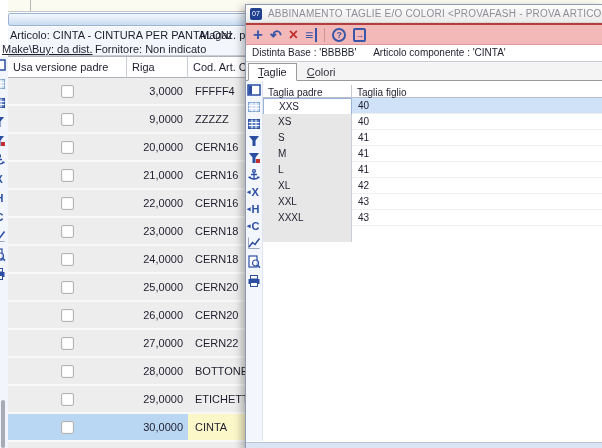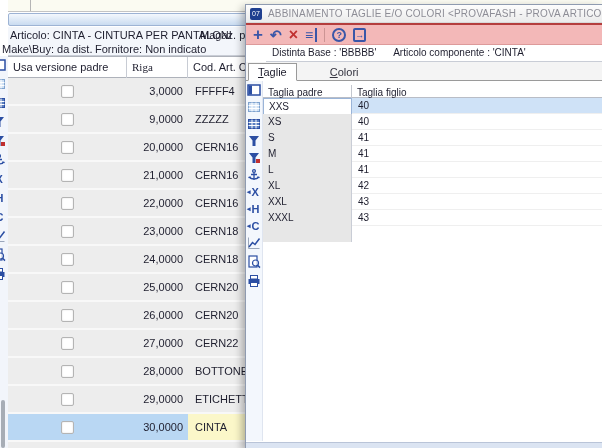--- a/index.html
+++ b/index.html
@@ -42,42 +42,42 @@
   #dlg-toolbar { height:22px; background:#f3b8b8; border-top:2px solid #b43d3d; border-bottom:1px solid #dd9a9a; display:flex; align-items:center; }
   .tb-ic { margin-left:7px; font-weight:bold; color:#3a56a8; cursor:default; }
   .tb-plus { font-size:17px; line-height:17px; }
   .tb-undo { font-size:14px; line-height:14px; }
   .tb-del  { color:#c03030; font-size:16px; line-height:16px; }
   .tb-opt  { font-size:14px; line-height:14px; border-right:2px solid #3a56a8; padding-right:2px; }
   .tb-sep  { margin-left:7px; width:1px; height:14px; background:#cc9494; }
   .tb-help { width:14px; height:14px; border:2px solid #3a56a8; border-radius:50%; font-size:9px; line-height:10px; text-align:center; font-weight:bold; }
   .tb-exit { width:13px; height:14px; border:2px solid #3a56a8; border-radius:2px; font-size:9px; line-height:10px; text-align:center; font-weight:bold; }
 
-  #dlg-inforow { height:17px; background:#fff; border-bottom:1px solid #c9cdd6; font-size:10px; color:#1e1e2e; line-height:16px; padding-left:6px; white-space:nowrap;margin-left:20px; }
+  #dlg-inforow { height:17px; background:#fff; border-bottom:1px solid #c9cdd6; font-size:10px; color:#1e1e2e; line-height:16px; padding-left:6px; white-space:nowrap; }
   #dlg-inforow span + span { margin-left:14px; }
 
-  #dlg-tabbar { height:19px; background:#f4f4f4; border-bottom:1px solid #9a9a9a; display:flex; align-items:flex-end; padding-left:2px;gap:23px; }
+  #dlg-tabbar { height:19px; background:#f4f4f4; border-bottom:1px solid #9a9a9a; display:flex; align-items:flex-end; padding-left:2px; }
   .tab { font-size:11px; color:#1e1e2e; padding:0 9px; height:18px; line-height:16px; margin-bottom:-1px; }
   .tab.active { background:#fff; border:1px solid #9a9a9a; border-bottom:1px solid #fff; }
   .tab.inactive { border:1px solid transparent; border-bottom:none; color:#33333f;text-align:right; }
   .tab-label { display:inline-block; }
   .tab-label::first-letter { text-decoration:underline; }
 
   #dlg-content { position:relative; height:368px; background:#fff; }
   #dlg-strip { position:absolute; left:0; top:0; width:17px; height:360px; background:#f3f7fd; border-right:1px solid #dfe5f0; }
   .strip-ic { position:absolute; left:1px; width:14px; height:14px; }
   .exp-letter { position:absolute; left:1px; width:15px; height:14px; font-size:11px; font-weight:bold; color:#2b4ea3; line-height:14px; }
   .exp-letter::before { content:"◂"; font-size:7px; vertical-align:2px; margin-right:1px; }
 
   #dlg-table { position:absolute; left:17px; top:0; width:340px; }
   #dlg-thead { position:relative; height:17px; background:#fff; border-bottom:1px solid #b9bdc6; }
   .dlg-hcell { position:absolute; top:4px; height:16px; line-height:16px; font-size:10px; color:#1e1e2e; padding-left:5px; border-right:1px solid #c3c7cf; white-space:nowrap; }
   .dlgrow { position:relative; height:16px; }
   .dlg-pcell { position:absolute; left:0; top:0; width:89px; height:24px; background:#e7e7e7; border-right:1px solid #c9cdd6; border-bottom:1px solid #f5f5f5;
-               font-size:10px; color:#1e1e2e; line-height:15px; padding-left:5px; }
+               font-size:10px; color:#1e1e2e; line-height:15px; padding-left:15px; }
   .dlg-ccell { position:absolute; left:89px; top:0; width:251px; height:16px; background:#fff; border-bottom:1px solid #efefef;
                font-size:10px; color:#1e1e2e; line-height:15px; padding-left:6px; }
   .dlgrow.selected .dlg-ccell { background:#cfe2f7; }
   .dlgrow.selected .dlg-pcell { background:#fff; border:1px solid #9ab4d8; }
   .dlg-empty-pcell { position:absolute; left:0; top:0; width:89px; height:16px; background:#e7e7e7; border-right:1px solid #c9cdd6; }
   #dlg-bottomstrip { position:absolute; left:0; bottom:0; width:100%; height:7px; background:#dbe4f2; border-top:1px solid #b9c4d8; }
 </style>
 </head>
 <body>
 
@@ -126,27 +126,27 @@
 <div id="stage">
 
   <div class="abs" id="bg-top-fragment">
     <div class="abs" id="bg-top-vline"></div>
   </div>
   <div class="abs" id="bg-hscrollbar"></div>
 
   <div class="abs" id="bg-infobar">
     <span class="abs bg-info-text" style="left:2px;top:2px;text-align:right;">Articolo: CINTA - CINTURA PER PANTALONI</span>
     <span class="abs bg-info-text" style="left:192px;top:2px;">Magaz. pr</span>
-    <span class="abs bg-info-text" style="left:-6px;top:16px;">Make\Buy: da dist.</span>
+    <span class="abs bg-info-text" style="left:-6px;top:16px;text-decoration:underline;">Make\Buy: da dist.</span>
     <span class="abs bg-info-text" style="left:87px;top:16px;">Fornitore: Non indicato</span>
   </div>
 
   <div class="abs" id="bg-table-header">
     <span class="bg-hcell" style="left:0;width:119px;">Usa versione padre</span>
-    <span class="bg-hcell" style="left:119px;width:61px;font-family:Liberation Serif, serif;">Riga</span>
+    <span class="bg-hcell" style="left:119px;width:61px;">Riga</span>
     <span class="bg-hcell" style="left:180px;width:414px;border-right:none;">Cod. Art. Compon</span>
   </div>
 
   <div class="abs" id="bg-rows">
     <div class="bgrow">
       <span class="checkbox"></span>
       <span class="cell-riga">3,0000</span>
       <span class="cell-code">FFFFF4</span>
     </div>
     <div class="bgrow">

